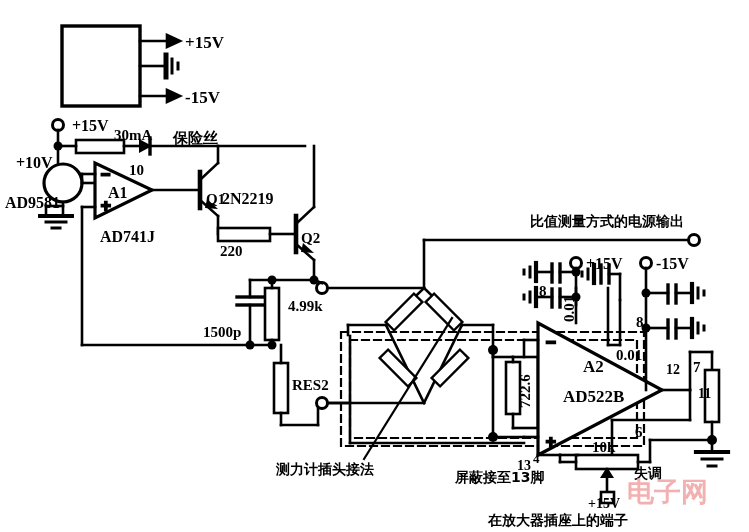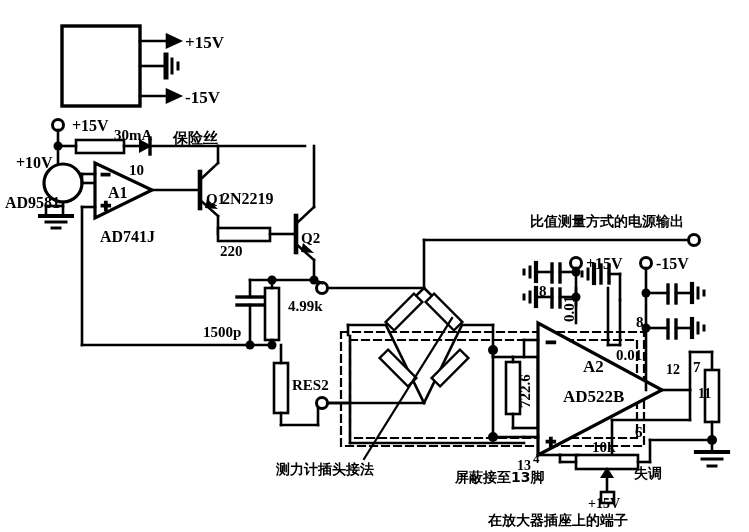--- a/index.html
+++ b/index.html
@@ -332,14 +332,15 @@
 
       <text x="592" y="452" font-size="15">10k</text>
       <text class="cn" x="634" y="478" font-size="14">失调</text>
 
       <text class="cn" x="455" y="482" font-size="14">屏蔽接至13脚</text>
       <text x="588" y="508" font-size="14">+15V</text>
       <text class="cn" x="488" y="525" font-size="14">在放大器插座上的端子</text>
     </g>
   </svg>
 
+  <div class="wm" id="wm-dzw">电子网</div>
 
 </div>
 
 </body></html>

